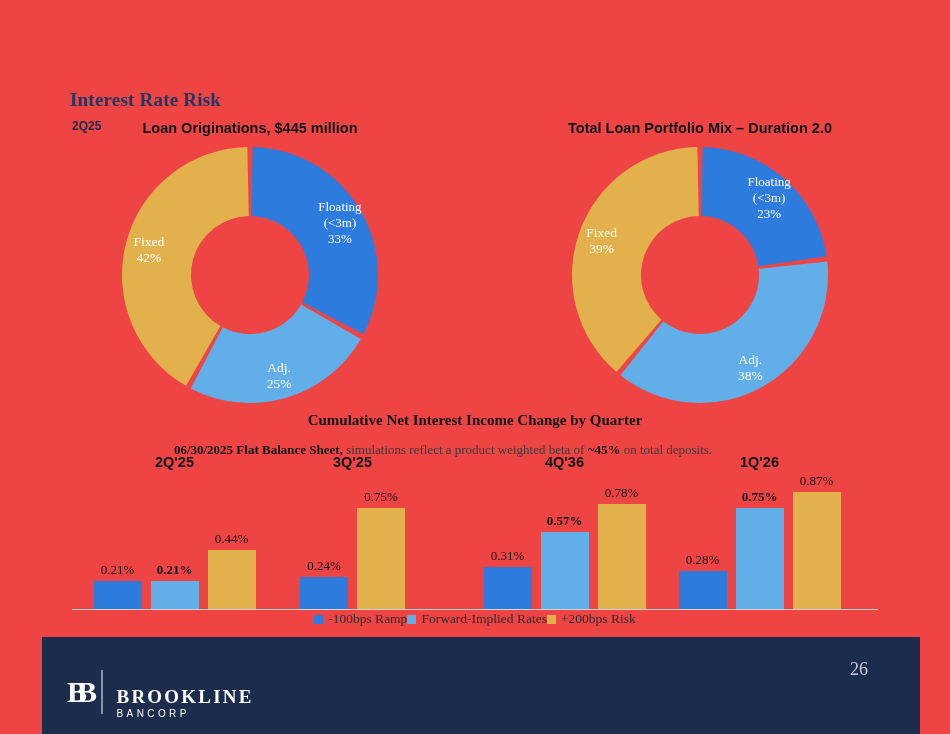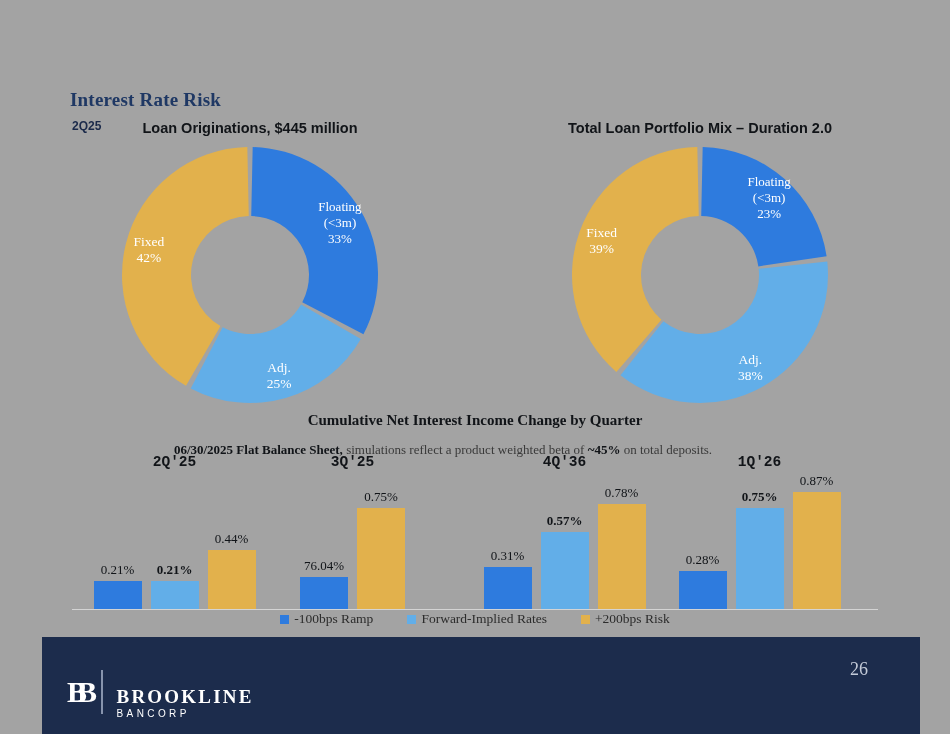--- a/index.html
+++ b/index.html
@@ -11,21 +11,21 @@
     width: 950px;
     height: 734px;
     position: relative;
     overflow: hidden;
     font-family: "Liberation Serif", serif;
   }
 
   .slide {
     position: absolute;
     inset: 0;
-    background: #a3a3a3;
+    background: #ef4444;
   }
 
   
   .slide-title {
     position: absolute;
     left: 70px;
     top: 89px;
     font-family: "Liberation Serif", serif;
     font-weight: bold;
     font-size: 19px;
@@ -118,21 +118,21 @@
     position: absolute;
     bottom: 1px;
     height: 154px;
   }
   .group-label {
     position: absolute;
     top: -1px;
     left: 0;
     width: 100%;
     text-align: center;
-    font-family: Liberation Mono, monospace;
+    font-family: Liberation Sans, sans-serif;
     font-weight: bold;
     font-size: 14.5px;
     color: #111418;
     white-space: nowrap;
   }
   .bars-row {
     position: absolute;
     bottom: 0;
     left: 0;
     width: 100%;
@@ -162,21 +162,20 @@
 
   
   .legend {
     position: absolute;
     left: 0;
     width: 950px;
     top: 611px;
     display: flex;
     justify-content: center;
     align-items: center;
-    gap: 34px;
   }
   .legend-item {
     display: flex;
     align-items: center;
     gap: 5px;
     font-family: "Liberation Serif", serif;
     font-size: 13.5px;
     color: #2c2c2c;
     white-space: nowrap;
   }
@@ -309,21 +308,21 @@
             <div class="bar-col">
               <div class="bar-value">0.44%</div>
               <div class="bar-rect" style="height: 59px; background: rgb(226, 177, 76);"></div>
             </div>
           </div>
         </div>
         <div class="group" style="left: 188px; width: 185px; margin-top: 32px;">
           <div class="group-label">3Q'25</div>
           <div class="bars-row">
             <div class="bar-col">
-              <div class="bar-value">76.04%</div>
+              <div class="bar-value">0.24%</div>
               <div class="bar-rect" style="height: 32px; background: rgb(46, 123, 222);"></div>
             </div>
             <div class="bar-col">
               <div class="bar-value">0.75%</div>
               <div class="bar-rect" style="height: 101px; background: rgb(226, 177, 76);"></div>
             </div>
           </div>
         </div>
         <div class="group" style="left: 400px; width: 185px;">
           <div class="group-label">4Q'36</div>

